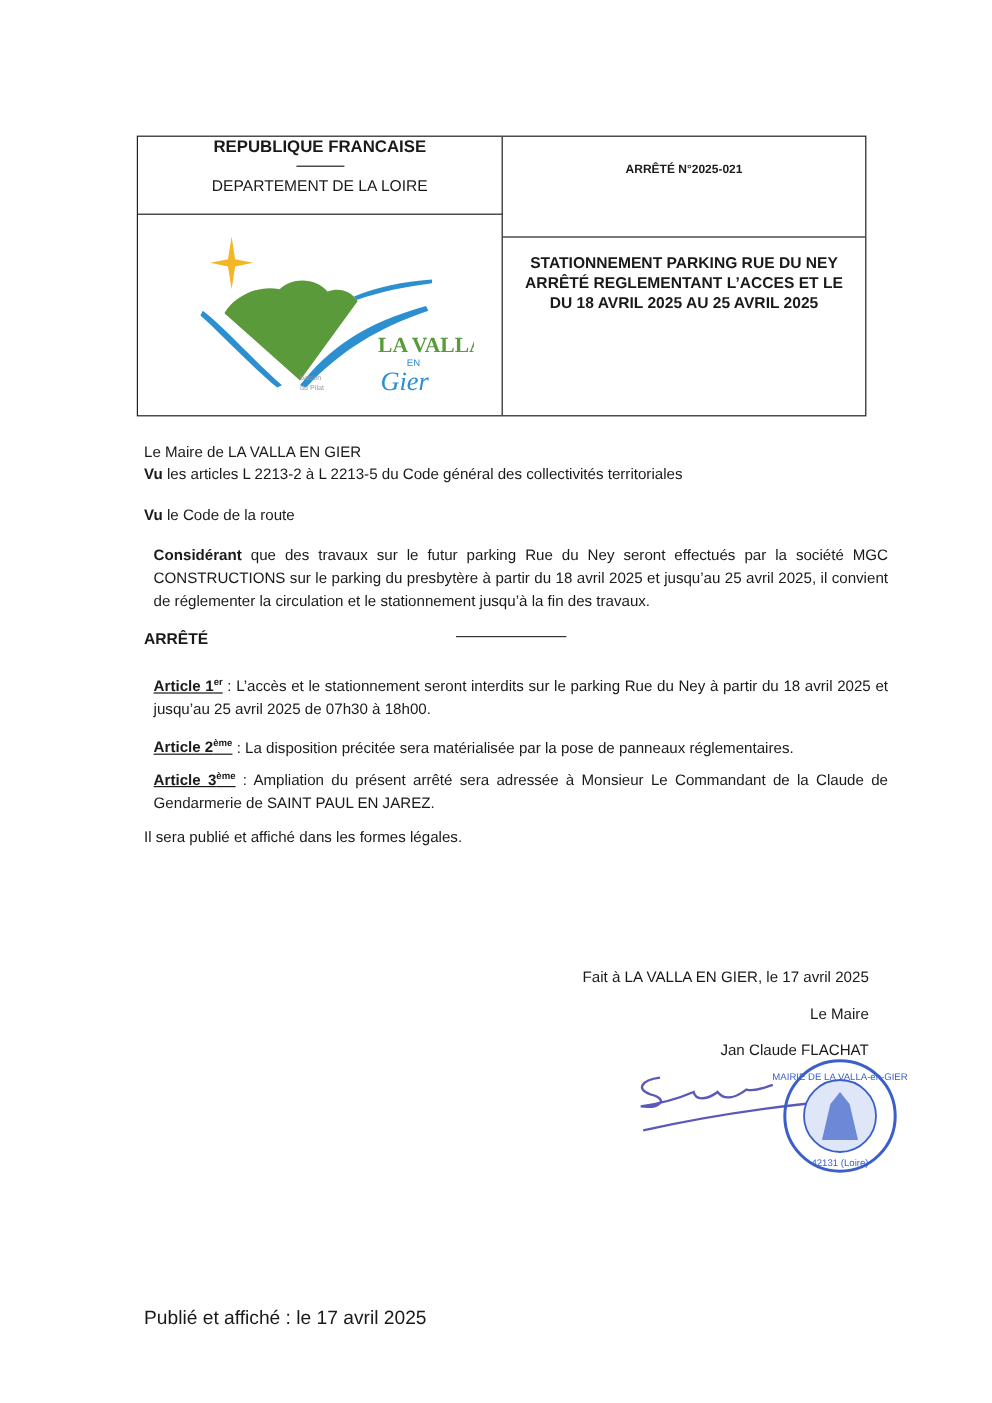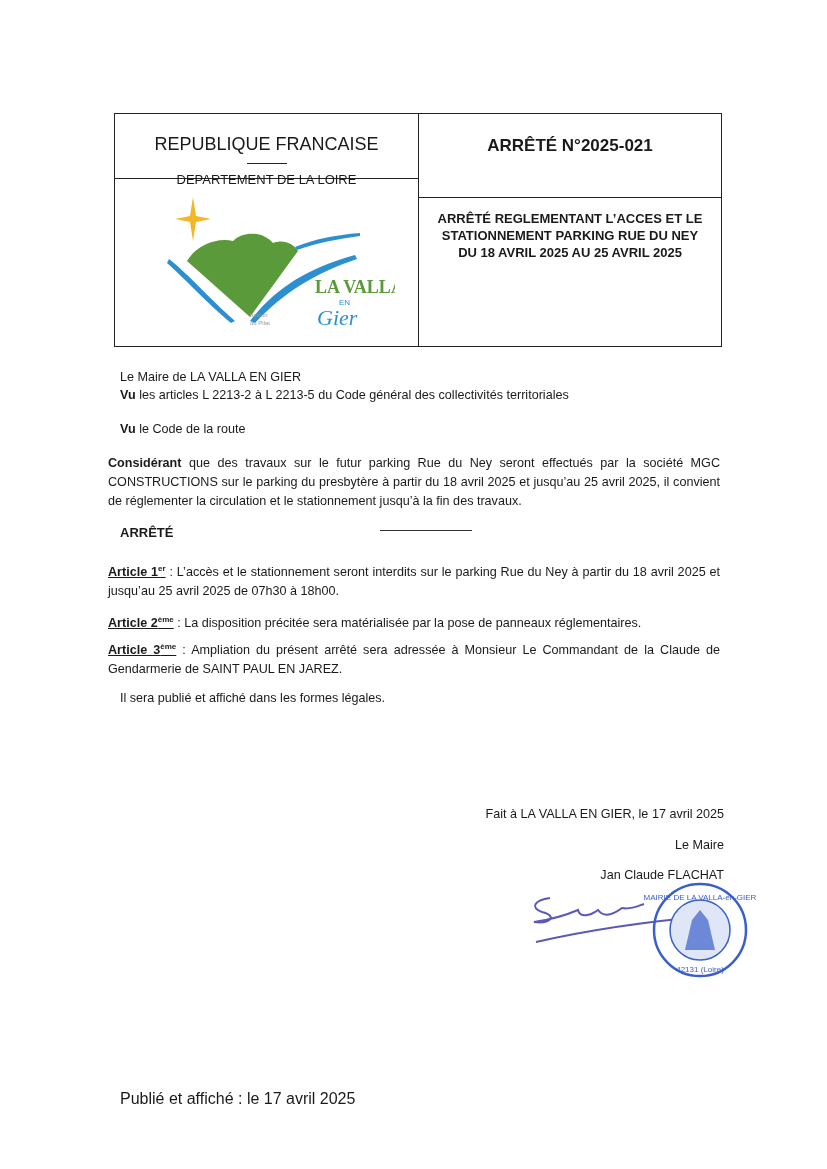--- a/index.html
+++ b/index.html
@@ -5,29 +5,29 @@
   html, body { margin:0; padding:0; background:#fff; }
   body { width:827px; height:1169px; position:relative; overflow:hidden;
          font-family:"Liberation Sans", "DejaVu Sans", sans-serif; color:#1a1a1a; font-size:12.6px; }
   .hdr-table { position:absolute; left:114px; top:113px; width:606px; height:232px; border:1.5px solid #222; }
   .cell { position:absolute; box-sizing:border-box; }
   .c-left-top { left:0; top:0; width:304px; height:65px; border-right:1.5px solid #222; border-bottom:1.5px solid #222; text-align:center; }
   .c-left-bot { left:0; top:65px; width:304px; height:167px; border-right:1.5px solid #222; }
   .c-right-top { left:304px; top:0; width:302px; height:84px; border-bottom:1.5px solid #222; text-align:center; }
   .c-right-bot { left:304px; top:84px; width:302px; height:148px; text-align:center; }
   .bold { font-weight:bold; }
-  .hl1 { margin-top:20px; font-weight:normal; font-size:18px; }
+  .hl1 { margin-top:0; font-weight:bold; font-size:14px; }
   .hsep { width:40px; height:1px; background:#222; margin:8px auto 8px; }
   .hl2 { font-weight:normal; font-size:13px; }
-  .arrete-no { margin-top:22px; font-weight:bold; font-size:17px; }
+  .arrete-no { margin-top:22px; font-weight:bold; font-size:10px; }
   .objet { margin-top:6px; font-weight:bold; font-size:13px; text-decoration:underline; }
   .objet-text { margin-top:12px; font-weight:bold; font-size:13px; line-height:17px; padding:0 8px; }
   .logo { position:absolute; left:40px; top:10px; width:240px; height:150px; }
   .body-text { position:absolute; left:120px; width:612px; line-height:19px; }
-  .p { position:absolute; left:108px; width:612px; line-height:19px; text-align:justify; }
+  .p { position:absolute; left:128px; width:612px; line-height:19px; text-align:justify; }
   .u { text-decoration:underline; font-weight:bold; }
   sup { font-size:8px; }
   .sep-line { position:absolute; left:380px; top:530px; width:92px; height:1px; background:#333; }
   .sig { position:absolute; left:440px; width:300px; text-align:right; line-height:19px; }
   .pub { position:absolute; left:120px; top:1090px; font-size:16px; }
 </style>
 </head>
 <body>
 
 <div class="hdr-table">
@@ -50,22 +50,22 @@
       <text x="162" y="136" font-family="Liberation Serif, serif" font-style="italic" font-size="22" fill="#2b8fd0">Gier</text>
       <text x="95" y="128" font-family="Liberation Sans, sans-serif" font-size="6" fill="#999">balcon</text>
       <text x="95" y="136" font-family="Liberation Sans, sans-serif" font-size="6" fill="#999">du Pilat</text>
     </svg>
   </div>
   <div class="cell c-right-top">
     <div class="arrete-no">ARRÊTÉ N°2025-021</div>
   </div>
   <div class="cell c-right-bot">
     <div class="objet-text">
+      <div>STATIONNEMENT PARKING RUE DU NEY</div>
       <div>ARRÊTÉ REGLEMENTANT L’ACCES ET LE</div>
-      <div>STATIONNEMENT PARKING RUE DU NEY</div>
       <div>DU 18 AVRIL 2025 AU 25 AVRIL 2025</div>
     </div>
   </div>
 </div>
 
 <div class="body-text" style="top:368px">Le Maire de LA VALLA EN GIER</div>
 <div class="body-text" style="top:386px"><b>Vu</b><span> les articles L 2213-2 à L 2213-5 du Code général des collectivités territoriales</span></div>
 <div class="body-text" style="top:420px"><b>Vu</b><span> le Code de la route</span></div>
 <div class="p" style="top:454px"><b>Considérant</b><span> que des travaux sur le futur parking Rue du Ney seront effectués par la société MGC CONSTRUCTIONS sur le parking du presbytère à partir du 18 avril 2025 et jusqu’au 25 avril 2025, il convient de réglementer la circulation et le stationnement jusqu’à la fin des travaux.</span></div>
 

